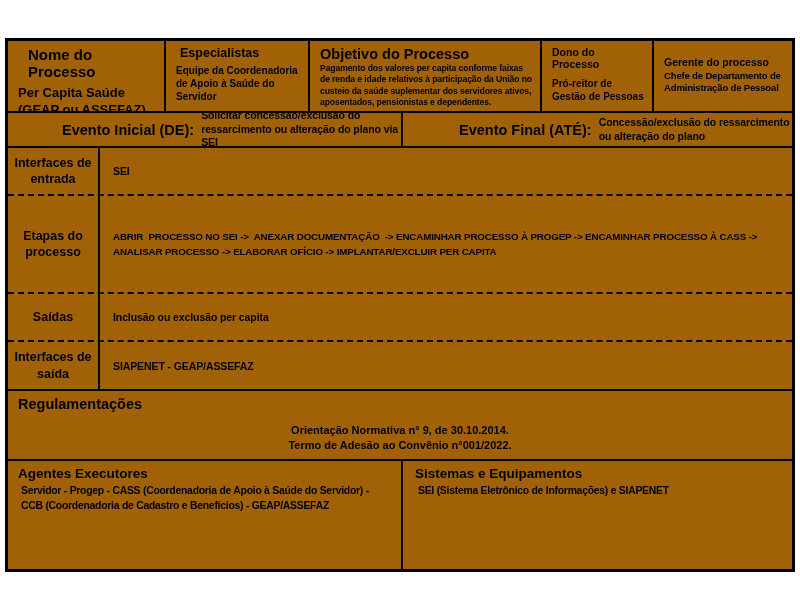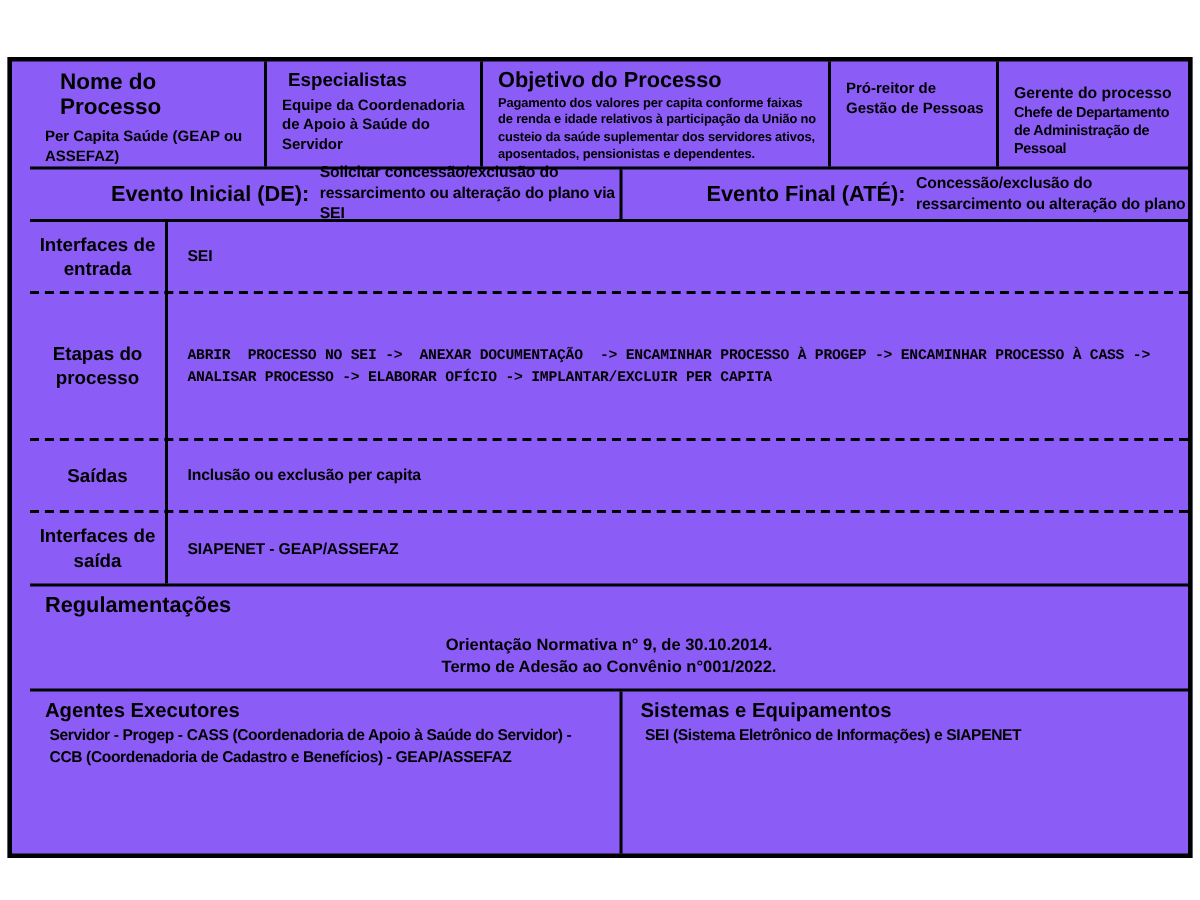--- a/index.html
+++ b/index.html
@@ -8,43 +8,42 @@
     font-family: "Liberation Sans", sans-serif;
     font-weight: bold;
     color: #000;
     position: relative;
   }
   .sheet {
     position: absolute;
     left: 5px; top: 38px;
     width: 790px; height: 534px;
     border: 3px solid #000;
-    background: #8b5cf6;
+    background: #a16207;
     display: flex;
     flex-direction: column;
-    padding-left: 12px;
   }
   .row { display: flex; flex-shrink: 0; }
   .bb-solid { border-bottom: 2px solid #000; }
   .bb-dash  { border-bottom: 2px dashed #000; }
   .br { border-right: 2px solid #000; }
 
   
   .row-header { height: 72px; }
   .hc { padding: 5px 8px 4px 10px; overflow: hidden; }
   .hc1 { width: 158px; }
   .hc2 { width: 144px; }
   .hc3 { width: 232px; }
   .hc4 { width: 112px; }
   .hc5 { flex: 1; margin-top: 10px; }
   .t15 { font-size: 15px; padding-left: 10px; }
   .t12 { font-size: 12.5px; padding-left: 4px; }
   .t14 { font-size: 14.5px; }
   .t10 { font-size: 10.5px; }
-  .v11 { font-size: 10px; line-height: 1.3; margin-top: 5px; }
+  .v11 { font-size: 13px; line-height: 1.3; margin-top: 5px; }
   .v10 { font-size: 10px; line-height: 1.3; margin-top: 4px; }
   .v85 { font-size: 8.6px; line-height: 1.32; margin-top: 1px; letter-spacing: -0.1px; }
   .v95 { font-size: 9.6px; line-height: 1.25; margin-top: 2px; letter-spacing: -0.2px; }
 
   
   .row-evento { height: 35px; }
   .ev-cell { display: flex; align-items: center; padding-left: 10px; }
   .ev-cell-left  { width: 395px; }
   .ev-cell-right { flex: 1; padding-left: 12px; }
   .ev-label { font-size: 14.5px; white-space: nowrap; margin-right: 7px; margin-left: 44px; }
@@ -63,21 +62,21 @@
     font-size: 12.5px; line-height: 1.3;
     padding: 0 4px;
   }
   .sv {
     flex: 1;
     display: flex; align-items: center;
     padding: 0 12px 0 13px;
     font-size: 10.5px;
     letter-spacing: -0.1px;
   }
-  .sv-condensed { font-size: 9.8px; letter-spacing: -0.15px; line-height: 1.55; white-space: pre-wrap; font-family: Liberation Mono, monospace; }
+  .sv-condensed { font-size: 9.8px; letter-spacing: -0.15px; line-height: 1.55; white-space: pre-wrap; }
 
   
   .row-reg { height: 70px; flex-direction: column; padding: 5px 10px 0 10px; }
   .reg-title { font-size: 14.5px; }
   .reg-line { font-size: 11px; line-height: 1.35; text-align: center; }
   .reg-lines { margin-top: 11px; }
 
   
   .row-footer { flex: 1; }
   .fc { padding: 5px 8px 0 10px; }
@@ -98,20 +97,21 @@
     </div>
     <div class="hc hc2 br">
       <div class="t12">Especialistas</div>
       <div class="v10">Equipe da Coordenadoria de Apoio à Saúde do Servidor</div>
     </div>
     <div class="hc hc3 br">
       <div class="t14">Objetivo do Processo</div>
       <div class="v85">Pagamento dos valores per capita conforme faixas de renda e idade relativos à participação da União no custeio da saúde suplementar dos servidores ativos, aposentados, pensionistas e dependentes.</div>
     </div>
     <div class="hc hc4 br">
+      <div class="t10">Dono do Processo</div>
       <div class="v10" style="margin-top:7px">Pró-reitor de Gestão de Pessoas</div>
     </div>
     <div class="hc hc5">
       <div class="t10">Gerente do processo</div>
       <div class="v95">Chefe de Departamento de Administração de Pessoal</div>
     </div>
   </div>
 
   <div class="row row-evento bb-solid">
     <div class="ev-cell ev-cell-left br">

